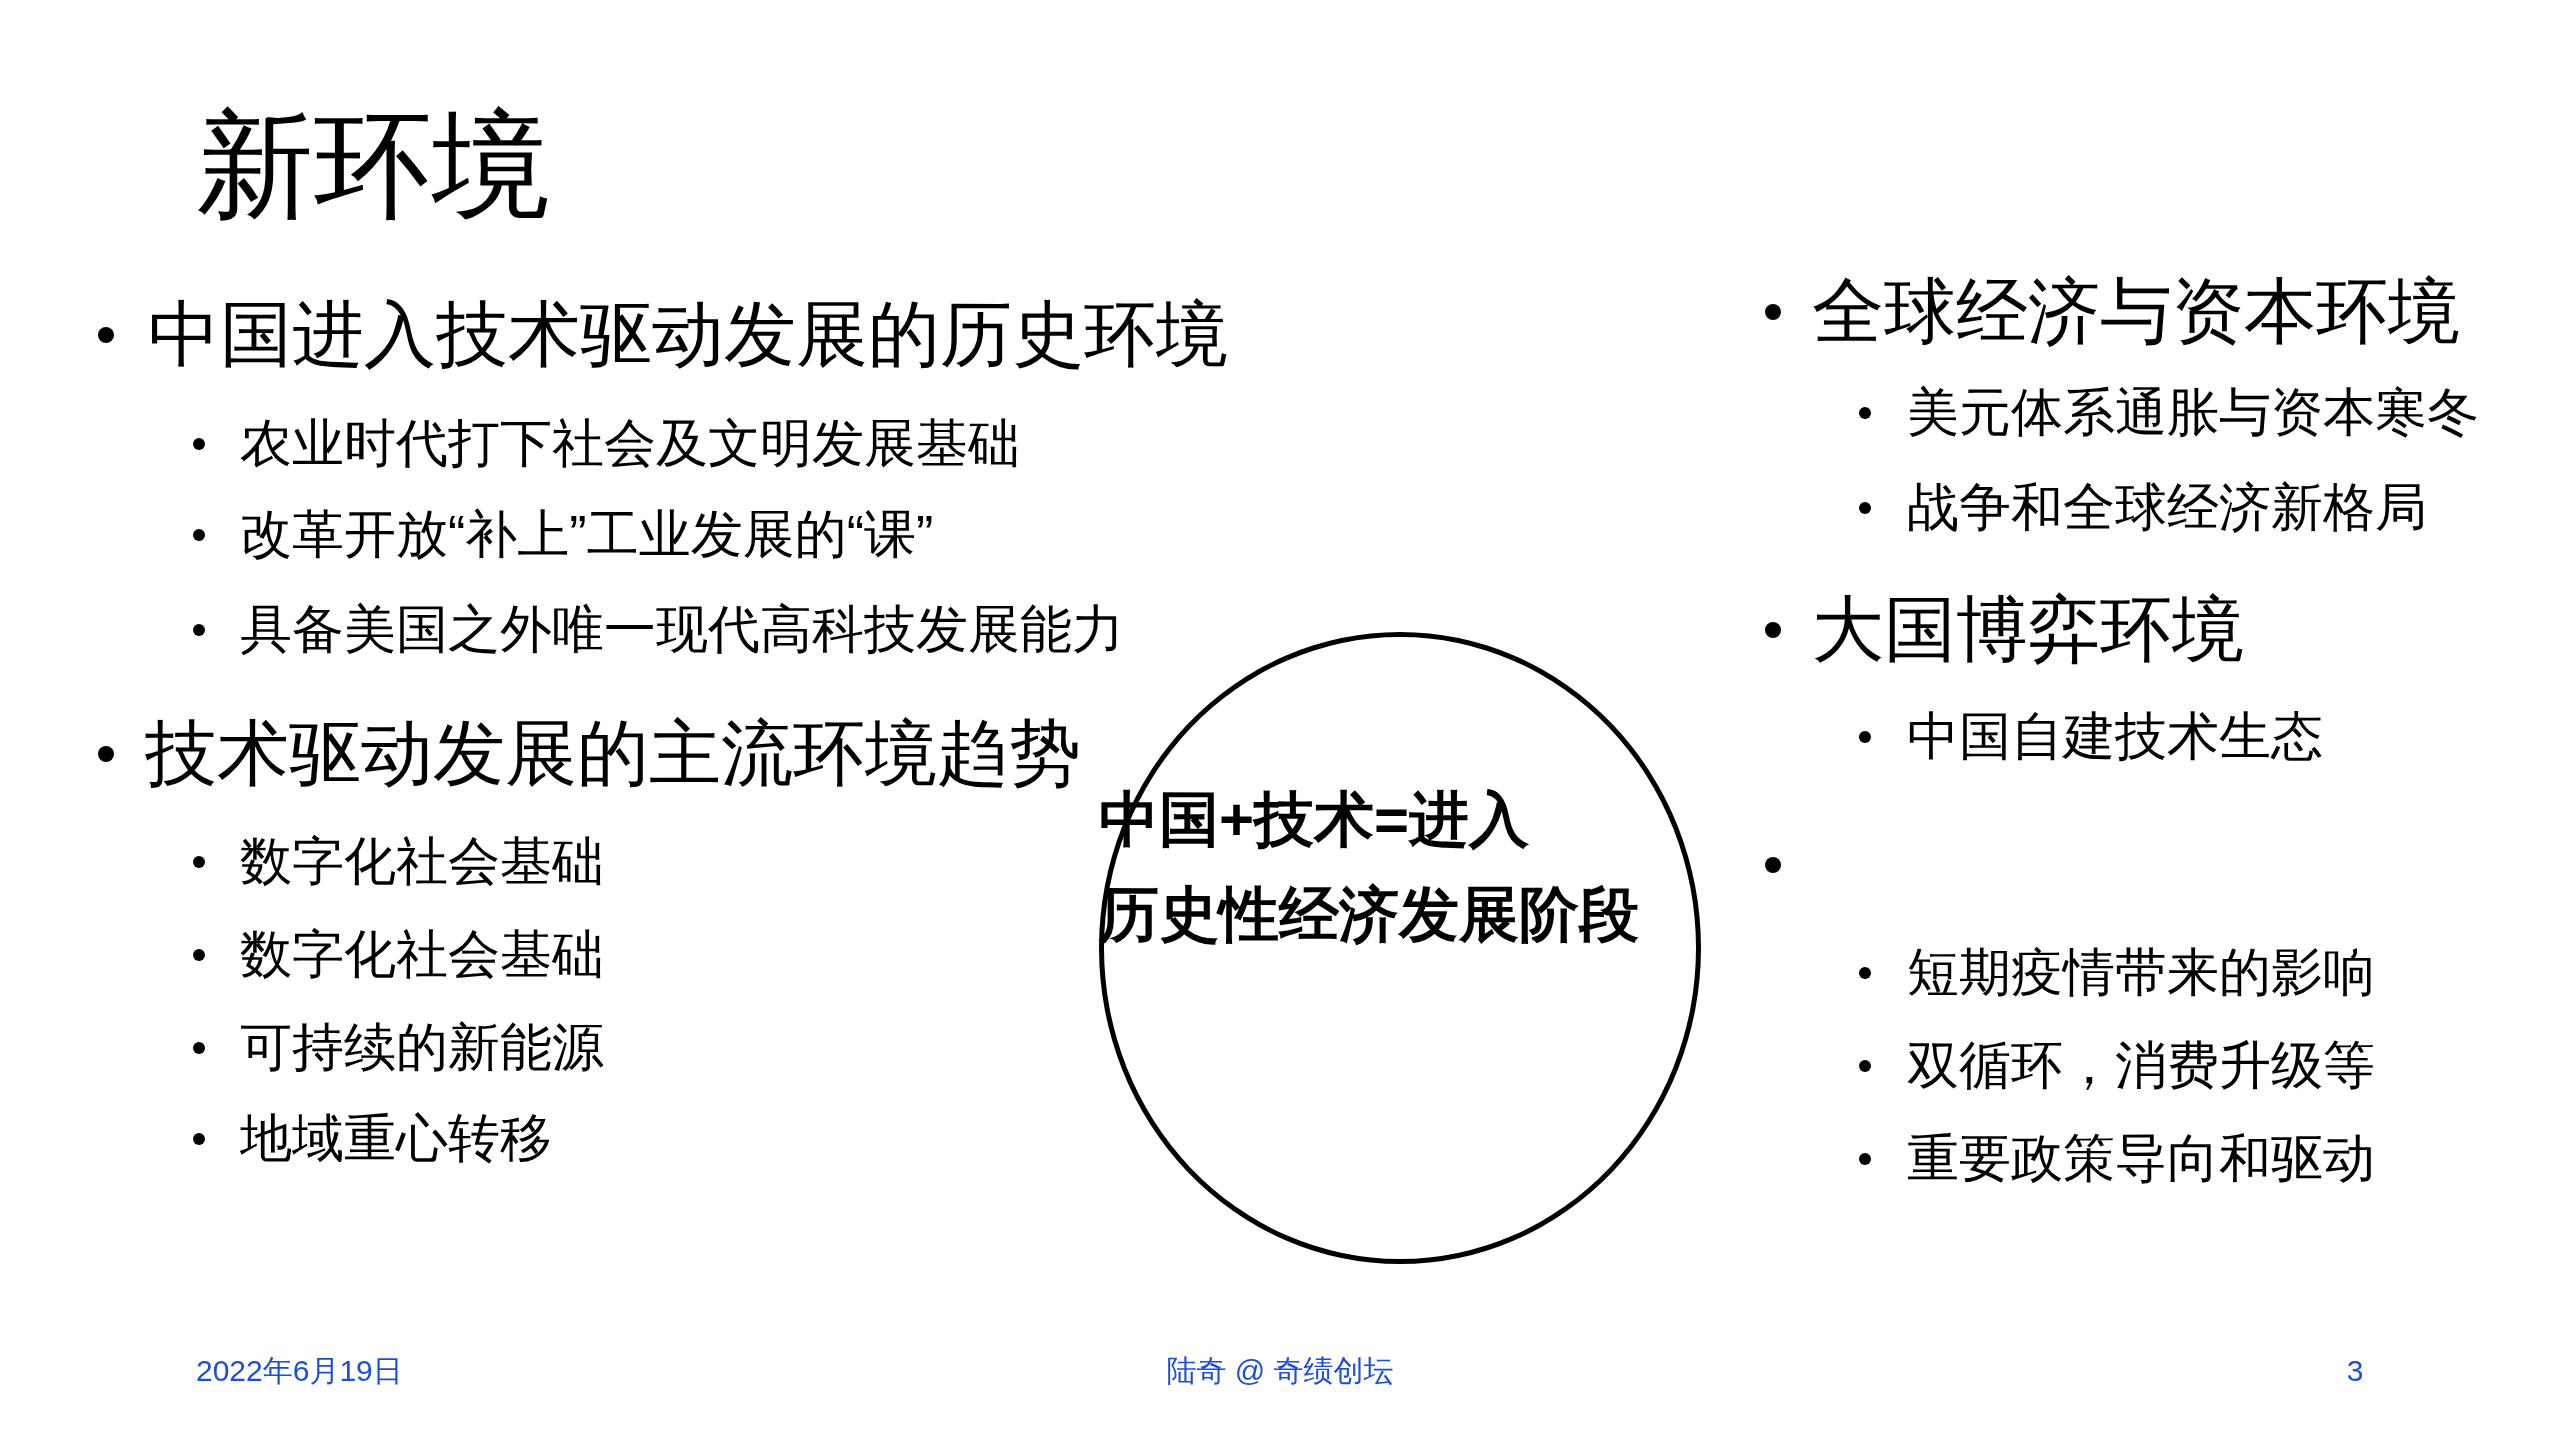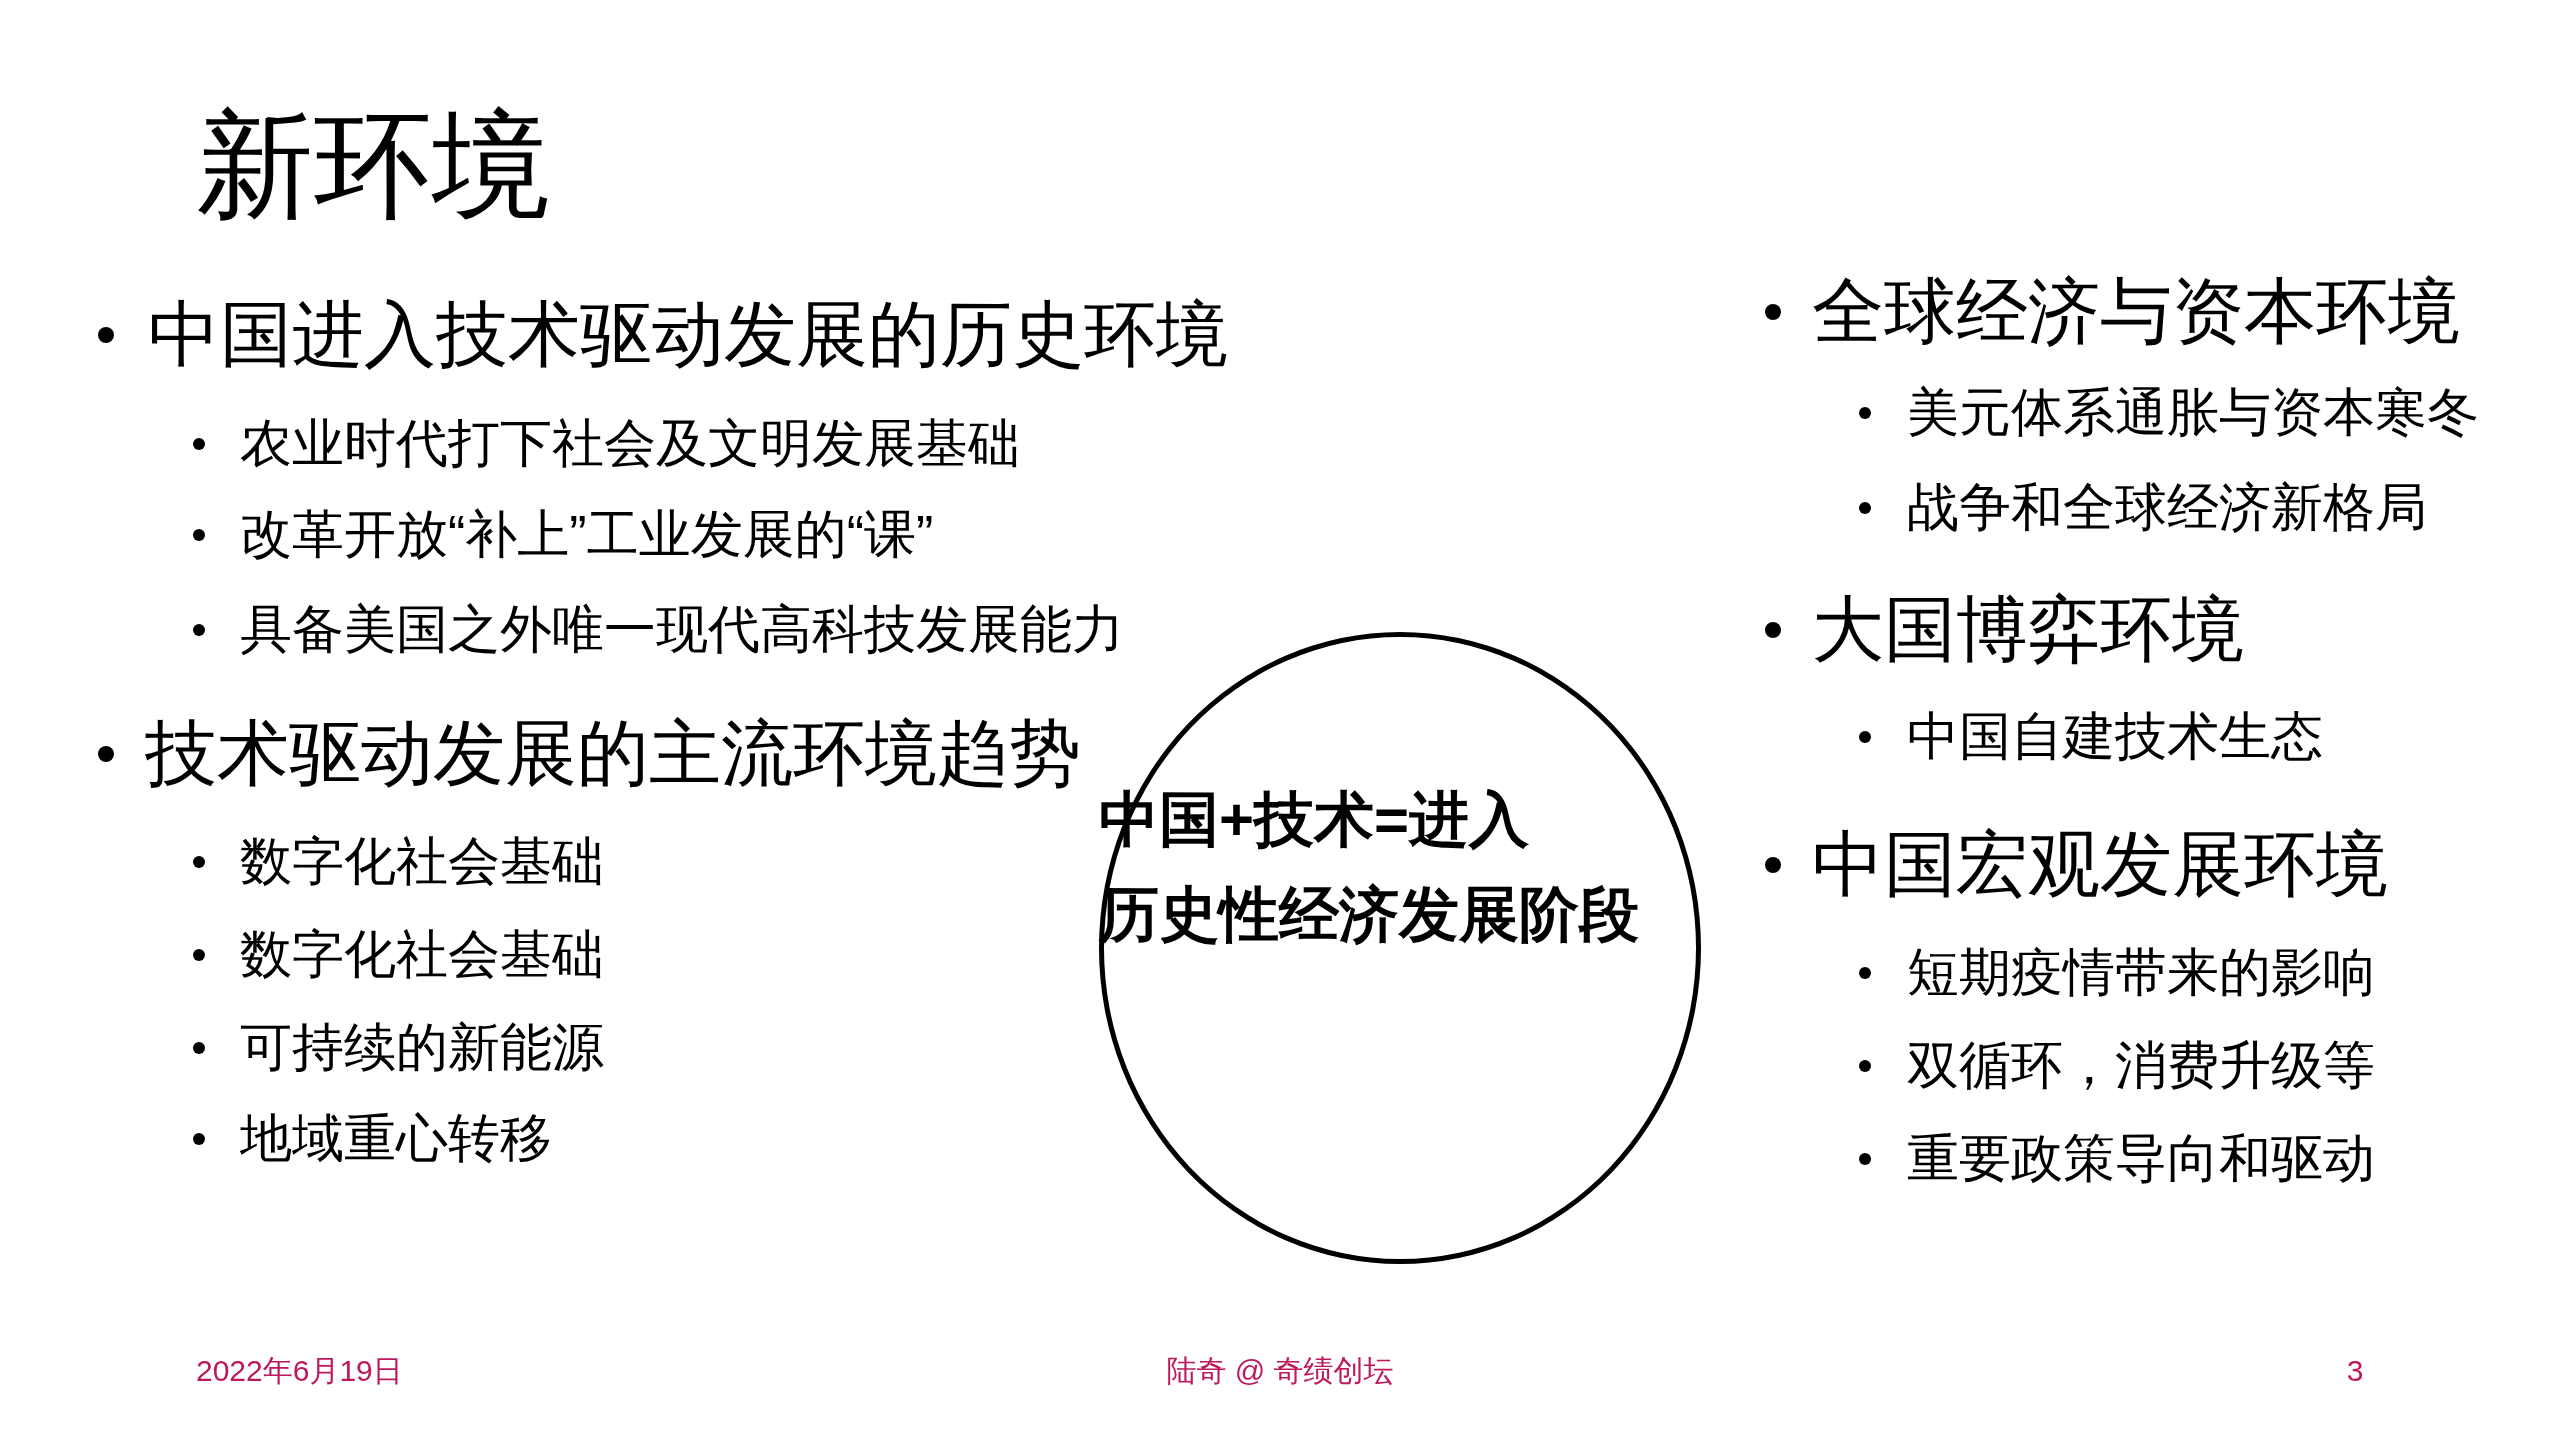--- a/index.html
+++ b/index.html
@@ -11,21 +11,21 @@
   .l1 { height: 90px; font-size: 72px; text-align: center; }
   .l2 { height: 70px; font-size: 52px; }
   .dot { position: absolute; border-radius: 50%; background: #000; }
   .l1 .dot { width: 16px; height: 16px; }
   .l2 .dot { width: 12px; height: 12px; }
   .txt { position: absolute; top: 0; height: 100%; display: flex; align-items: center; }
   .circle { position: absolute; left: 1099px; top: 632px; width: 602px; height: 632px;
             border: 5px solid #000; border-radius: 50%; box-sizing: border-box; }
   .ctext { position: absolute; left: 1099px; width: 607px; text-align: left; font-weight: bold;
            font-size: 60px; line-height: 80px; white-space: nowrap; }
-  .footer { position: absolute; font-size: 30px; color: #be185d; line-height: 36px; white-space: nowrap; }
+  .footer { position: absolute; font-size: 30px; color: #1d4ed8; line-height: 36px; white-space: nowrap; }
 </style>
 </head>
 <body>
 
 <div class="slide">
 
   <div class="title">新环境</div>
 
   <div class="line l1" style="left:0; top:290px; width:1300px;">
     <span class="dot" style="left:98px; top:37px;"></span>
@@ -86,21 +86,20 @@
     <span class="dot" style="left:65px; top:37px;"></span>
     <span class="txt" style="left:112px;">大国博弈环境</span>
   </div>
   <div class="line l2" style="left:1700px; top:702px; width:859px;">
     <span class="dot" style="left:159px; top:29px;"></span>
     <span class="txt" style="left:207px;">中国自建技术生态</span>
   </div>
 
   <div class="line l1" style="left:1700px; top:820px; width:859px;">
     <span class="dot" style="left:65px; top:37px;"></span>
-    <span class="txt" style="left:112px;">中国宏观发展环境</span>
   </div>
   <div class="line l2" style="left:1700px; top:938px; width:858px;">
     <span class="dot" style="left:159px; top:29px;"></span>
     <span class="txt" style="left:207px;">短期疫情带来的影响</span>
   </div>
   <div class="line l2" style="left:1700px; top:1031px; width:859px;">
     <span class="dot" style="left:159px; top:29px;"></span>
     <span class="txt" style="left:207px;">双循环，消费升级等</span>
   </div>
   <div class="line l2" style="left:1700px; top:1124px; width:859px;">

